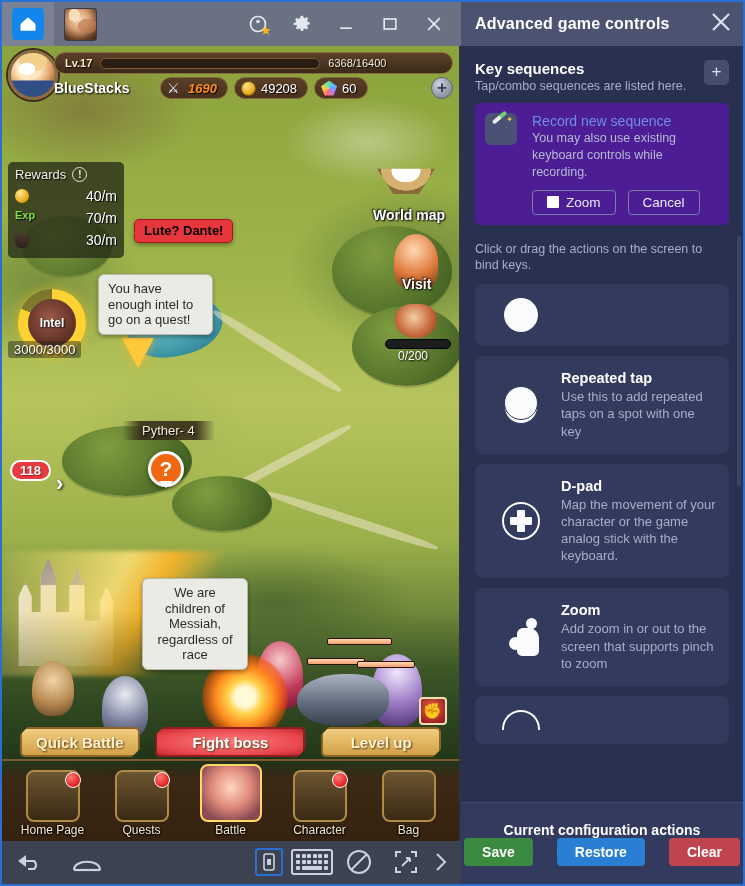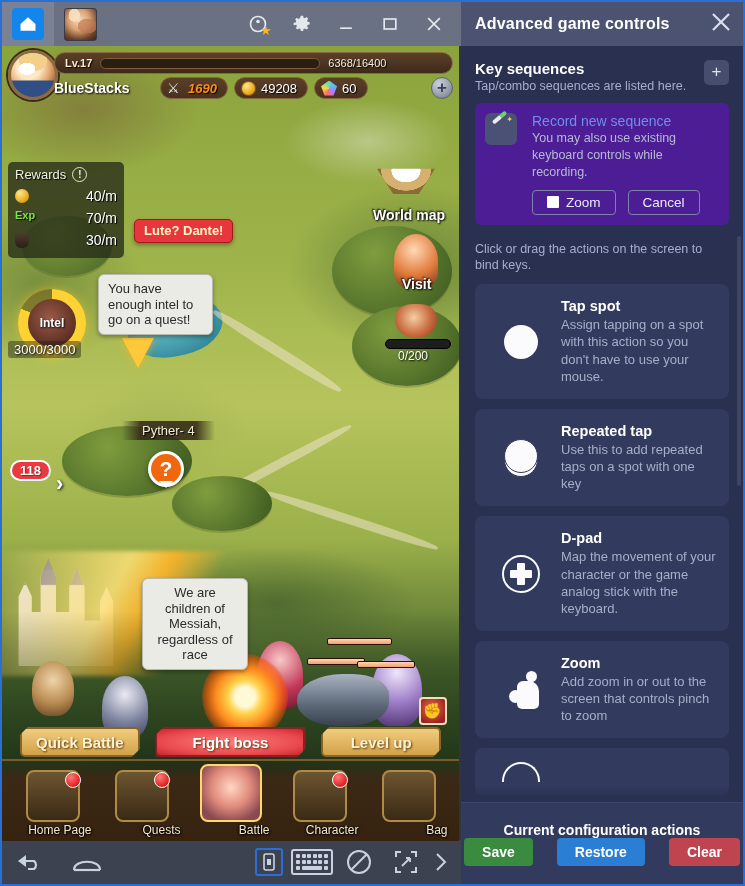--- a/index.html
+++ b/index.html
@@ -196,21 +196,21 @@
     background: linear-gradient(180deg,#4a3b2c,#2a2018);}
   .rw-val { margin-left:auto; color:#fff; font-size:14px; text-shadow:1px 1px 1px #000; }
 
   
   .bubble {
     position:absolute; z-index:7; background:#ebebe6; color:#2b2b2b;
     border-radius:6px; padding:6px 9px; font-size:13px; line-height:1.2;
     box-shadow: 0 2px 4px rgba(0,0,0,.35); border:1px solid #b9b9b0;
   }
   .bubble.red {
-    background:#e8373c; color:#fef9c3; border-color:#a4171c; font-weight:bold;
+    background:#e8373c; color:#000000; border-color:#a4171c; font-weight:bold;
     font-size:13px; padding:3px 9px; border-radius:5px;
   }
   .bubble.red::after{
     content:""; position:absolute; left:-7px; top:7px;
     border:6px solid transparent; border-right-color:#e8373c;
   }
   .bubble.center { text-align:center; }
 
   .intel-ring {
     position:absolute; left:16px; top:243px; width:68px; height:68px; border-radius:50%;
@@ -291,21 +291,21 @@
     background: radial-gradient(ellipse at 50% 50%, #ff8080, #e8474c 70%, #c1272d);
     border-color:#8f1d21; color:#fff; box-shadow: 0 0 16px rgba(255,70,70,.6);
     min-width:150px;
   }
   .navbar {
     position:absolute; left:0; bottom:0; width:100%; height:82px; z-index:7;
     background: linear-gradient(180deg, rgba(60,38,20,.0), rgba(62,40,22,.92) 22%, #35220f 100%);
     border-top: 2px solid #7c5a2e;
     display:flex; align-items:flex-end; justify-content:space-around; padding: 0 6px 4px;
   }
-  .nav-item { position:relative; width:78px; text-align:right; }
+  .nav-item { position:relative; width:78px; text-align:center; }
   .nav-ico {
     width:54px;height:52px;margin:0 auto 1px; border-radius:8px;
     border:2px solid #b08b45;
     background: linear-gradient(180deg,#6c5530,#3a2a15);
   }
   .nav-item.center .nav-ico {
     width:62px;height:58px;
     background: radial-gradient(circle at 50% 40%, #ffd7c2, #e08a7b 45%, #8a4a52 80%);
     border-color:#ffd86a;
   }
@@ -754,24 +754,20 @@
         </div>
       </div>
 
       <div class="sec2">
         <div class="sec-sub">Click or drag the actions on the screen to bind keys.</div>
 
         <div class="card">
           <div class="card-ico">
             <span class="dot-white"></span>
           </div>
-          <div class="card-body">
-            <div class="card-title">Tap spot</div>
-            <div class="card-desc">Assign tapping on a spot with this action so you don't have to use your mouse.</div>
-          </div>
         </div>
 
         <div class="card">
           <div class="card-ico">
             <span class="dot-stack">
               <i></i>
               <i></i>
             </span>
           </div>
           <div class="card-body">
@@ -793,21 +789,21 @@
         <div class="card">
           <div class="card-ico">
             <span class="pinch">
               <i class="tip"></i>
               <i class="thumb"></i>
               <i class="hand"></i>
             </span>
           </div>
           <div class="card-body">
             <div class="card-title">Zoom</div>
-            <div class="card-desc">Add zoom in or out to the screen that controls pinch to zoom</div>
+            <div class="card-desc">Add zoom in or out to the screen that supports pinch to zoom</div>
           </div>
         </div>
 
         <div class="card">
           <div class="card-ico">
             <span class="eye"></span>
           </div>
         </div>
       </div>
 

